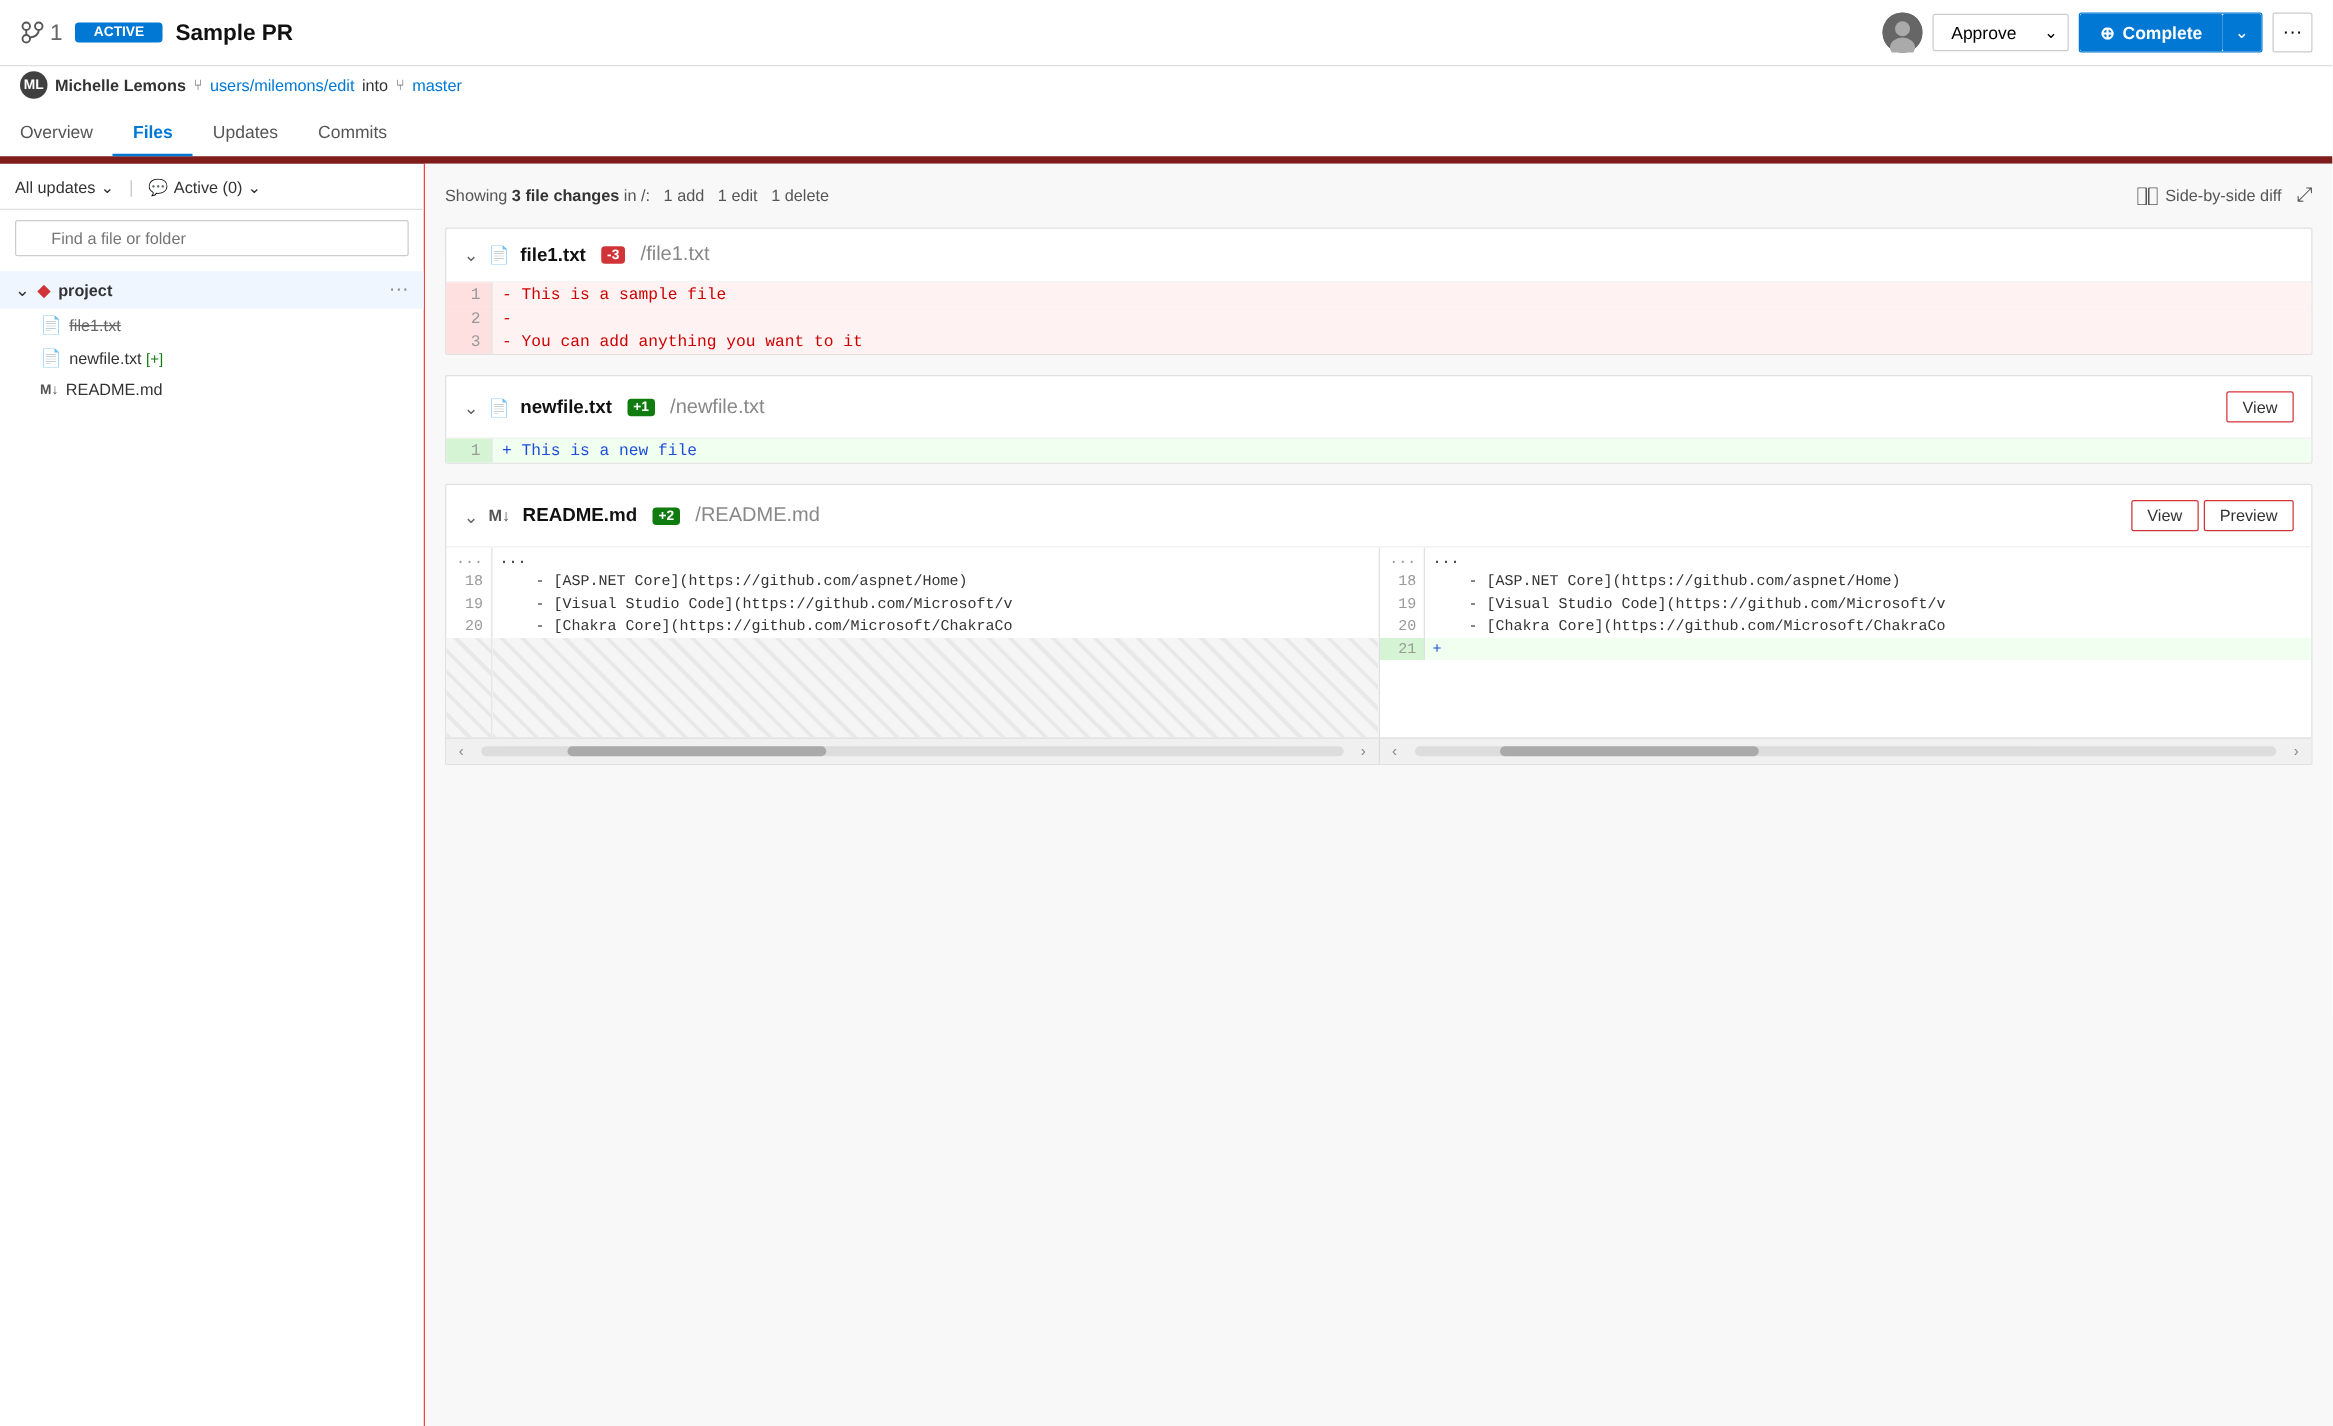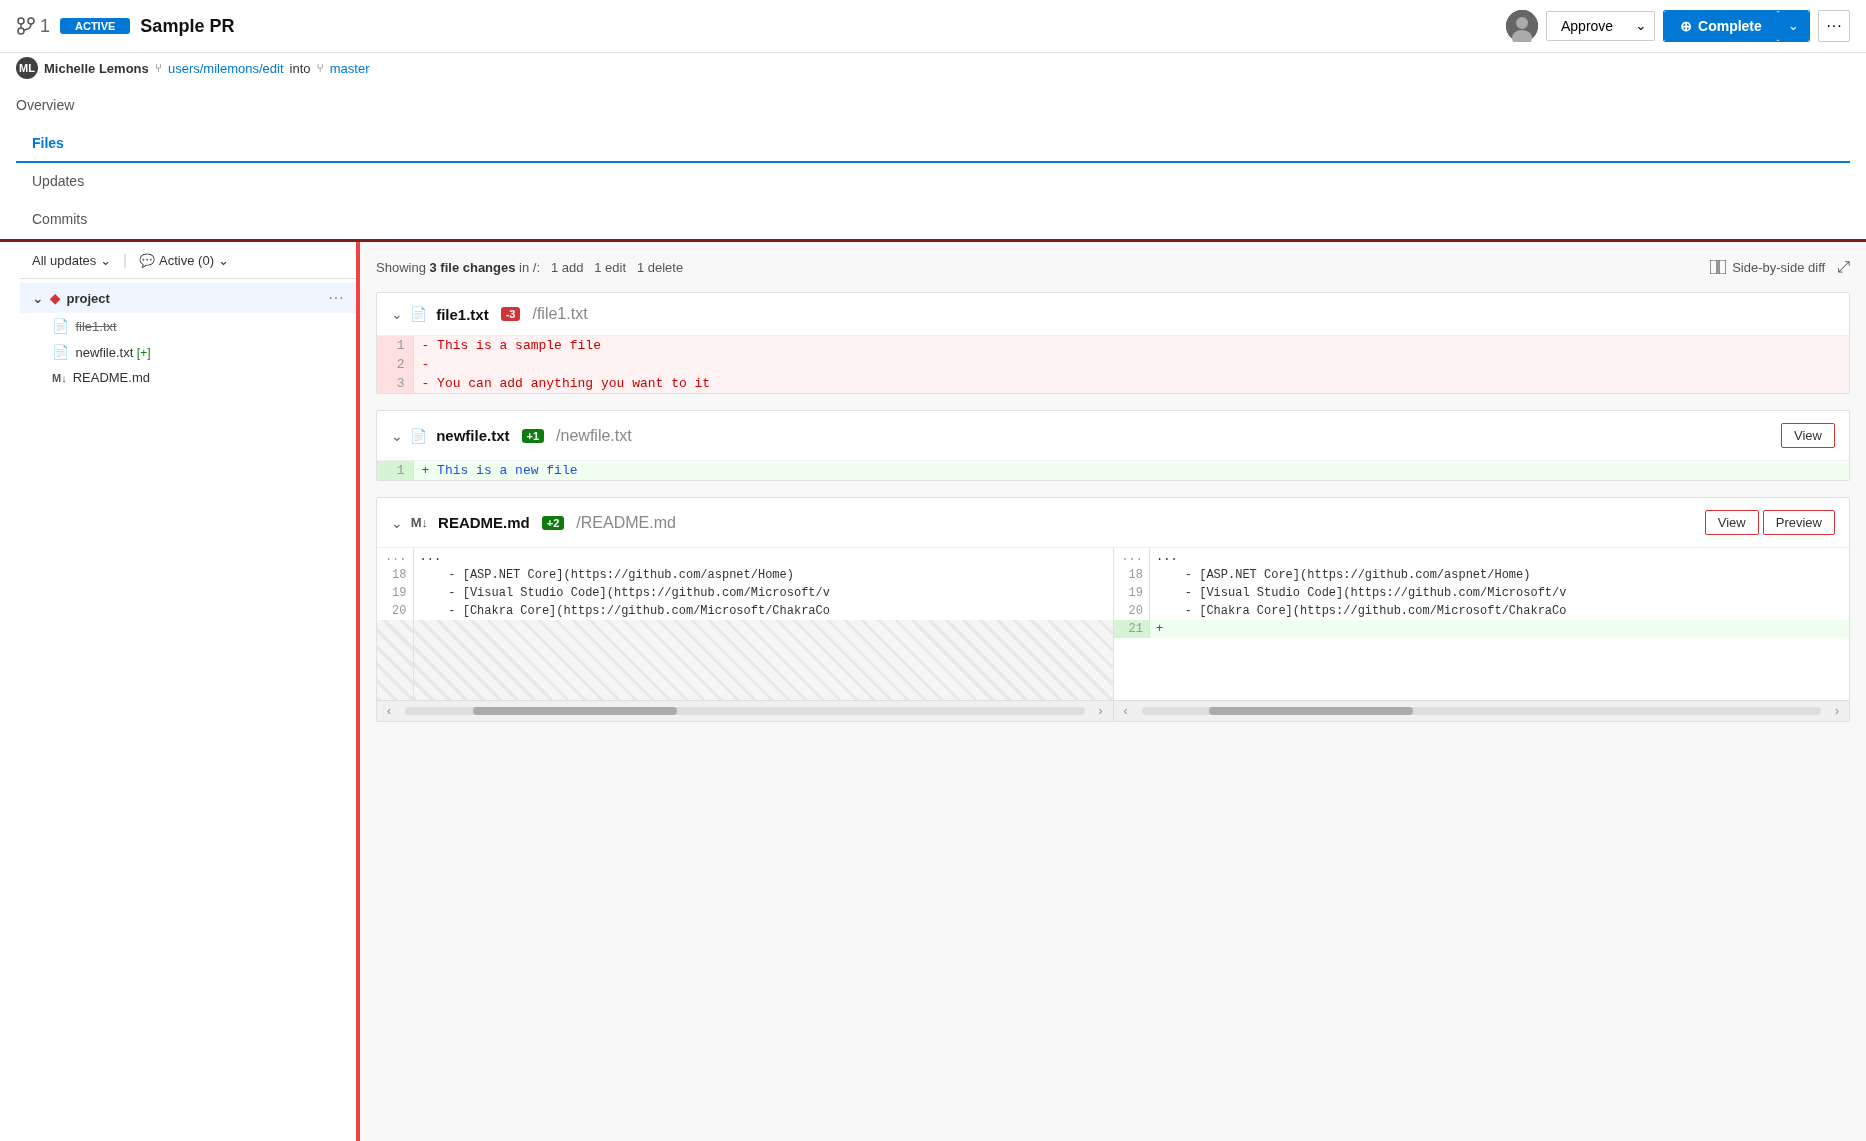--- a/index.html
+++ b/index.html
@@ -23,30 +23,30 @@
     .more-btn { width: 32px; height: 32px; border: 1px solid #ccc; border-radius: 2px; background: #fff; cursor: pointer; display: flex; align-items: center; justify-content: center; font-size: 16px; }
 
     
     .sub-header { display: flex; align-items: center; padding: 4px 16px 8px; gap: 6px; font-size: 13px; }
     .user-avatar { width: 22px; height: 22px; border-radius: 50%; background: #404040; color: #fff; display: flex; align-items: center; justify-content: center; font-size: 11px; font-weight: 700; }
     .author-name { font-weight: 600; color: #333; }
     .branch-link { color: #0078d4; text-decoration: none; }
     .branch-icon { color: #666; font-size: 12px; }
 
     
-    .tabs { display: flex; border-bottom: 3px solid #7f1d1d; padding: 0 16px; flex-direction: column; }
+    .tabs { display: flex; border-bottom: 6px solid #7f1d1d; padding: 0 16px; }
     .tab { padding: 10px 16px; cursor: pointer; font-size: 14px; color: #555; border-bottom: 2px solid transparent; text-decoration: none; }
     .tab:first-child { padding-left: 0; }
     .tab.active { color: #0078d4; border-bottom-color: #0078d4; font-weight: 600; }
 
     
     .main-layout { display: flex; height: calc(100vh - 130px); }
 
     
-    .sidebar { width: 340px; min-width: 340px; border-right: 4px solid #ef4444; overflow-y: auto; margin-left: 20px; }
+    .sidebar { width: 340px; min-width: 340px; border-right: 1px solid #ef4444; overflow-y: auto; }
     .sidebar-toolbar { display: flex; align-items: center; padding: 10px 12px; gap: 8px; border-bottom: 1px solid #e0e0e0; }
     .filter-btn { display: flex; align-items: center; gap: 4px; font-size: 13px; color: #333; cursor: pointer; border: none; background: none; padding: 0; }
     .filter-sep { color: #ccc; margin: 0 4px; }
     .comment-btn { display: flex; align-items: center; gap: 4px; font-size: 13px; color: #333; cursor: pointer; border: none; background: none; }
     .search-box { padding: 8px 12px; }
     .search-input { width: 100%; border: 1px solid #ccc; border-radius: 2px; padding: 6px 8px 6px 28px; font-size: 13px; background: #fff; position: relative; }
     .search-wrapper { position: relative; }
     .search-icon { position: absolute; left: 8px; top: 50%; transform: translateY(-50%); color: #888; font-size: 13px; }
 
     .file-tree { padding: 4px 0; }
@@ -174,20 +174,26 @@
         <span>All updates</span>
         <span>⌄</span>
       </button>
       <span class="filter-sep">|</span>
       <button class="comment-btn">
         <span>💬</span>
         <span>Active (0)</span>
         <span>⌄</span>
       </button>
     </div>
+    <div class="search-box">
+      <div class="search-wrapper">
+        <span class="search-icon">🔍</span>
+        <input class="search-input" type="text" placeholder="Find a file or folder" style="">
+      </div>
+    </div>
     <div class="file-tree">
       <div class="tree-folder">
         <span>⌄</span>
         <span class="tree-folder-icon">◆</span>
         <span class="tree-folder-name">project</span>
         <span class="tree-more">···</span>
       </div>
       <div class="tree-item">
         <span>📄</span>
         <span class="tree-file-name deleted">file1.txt</span>

